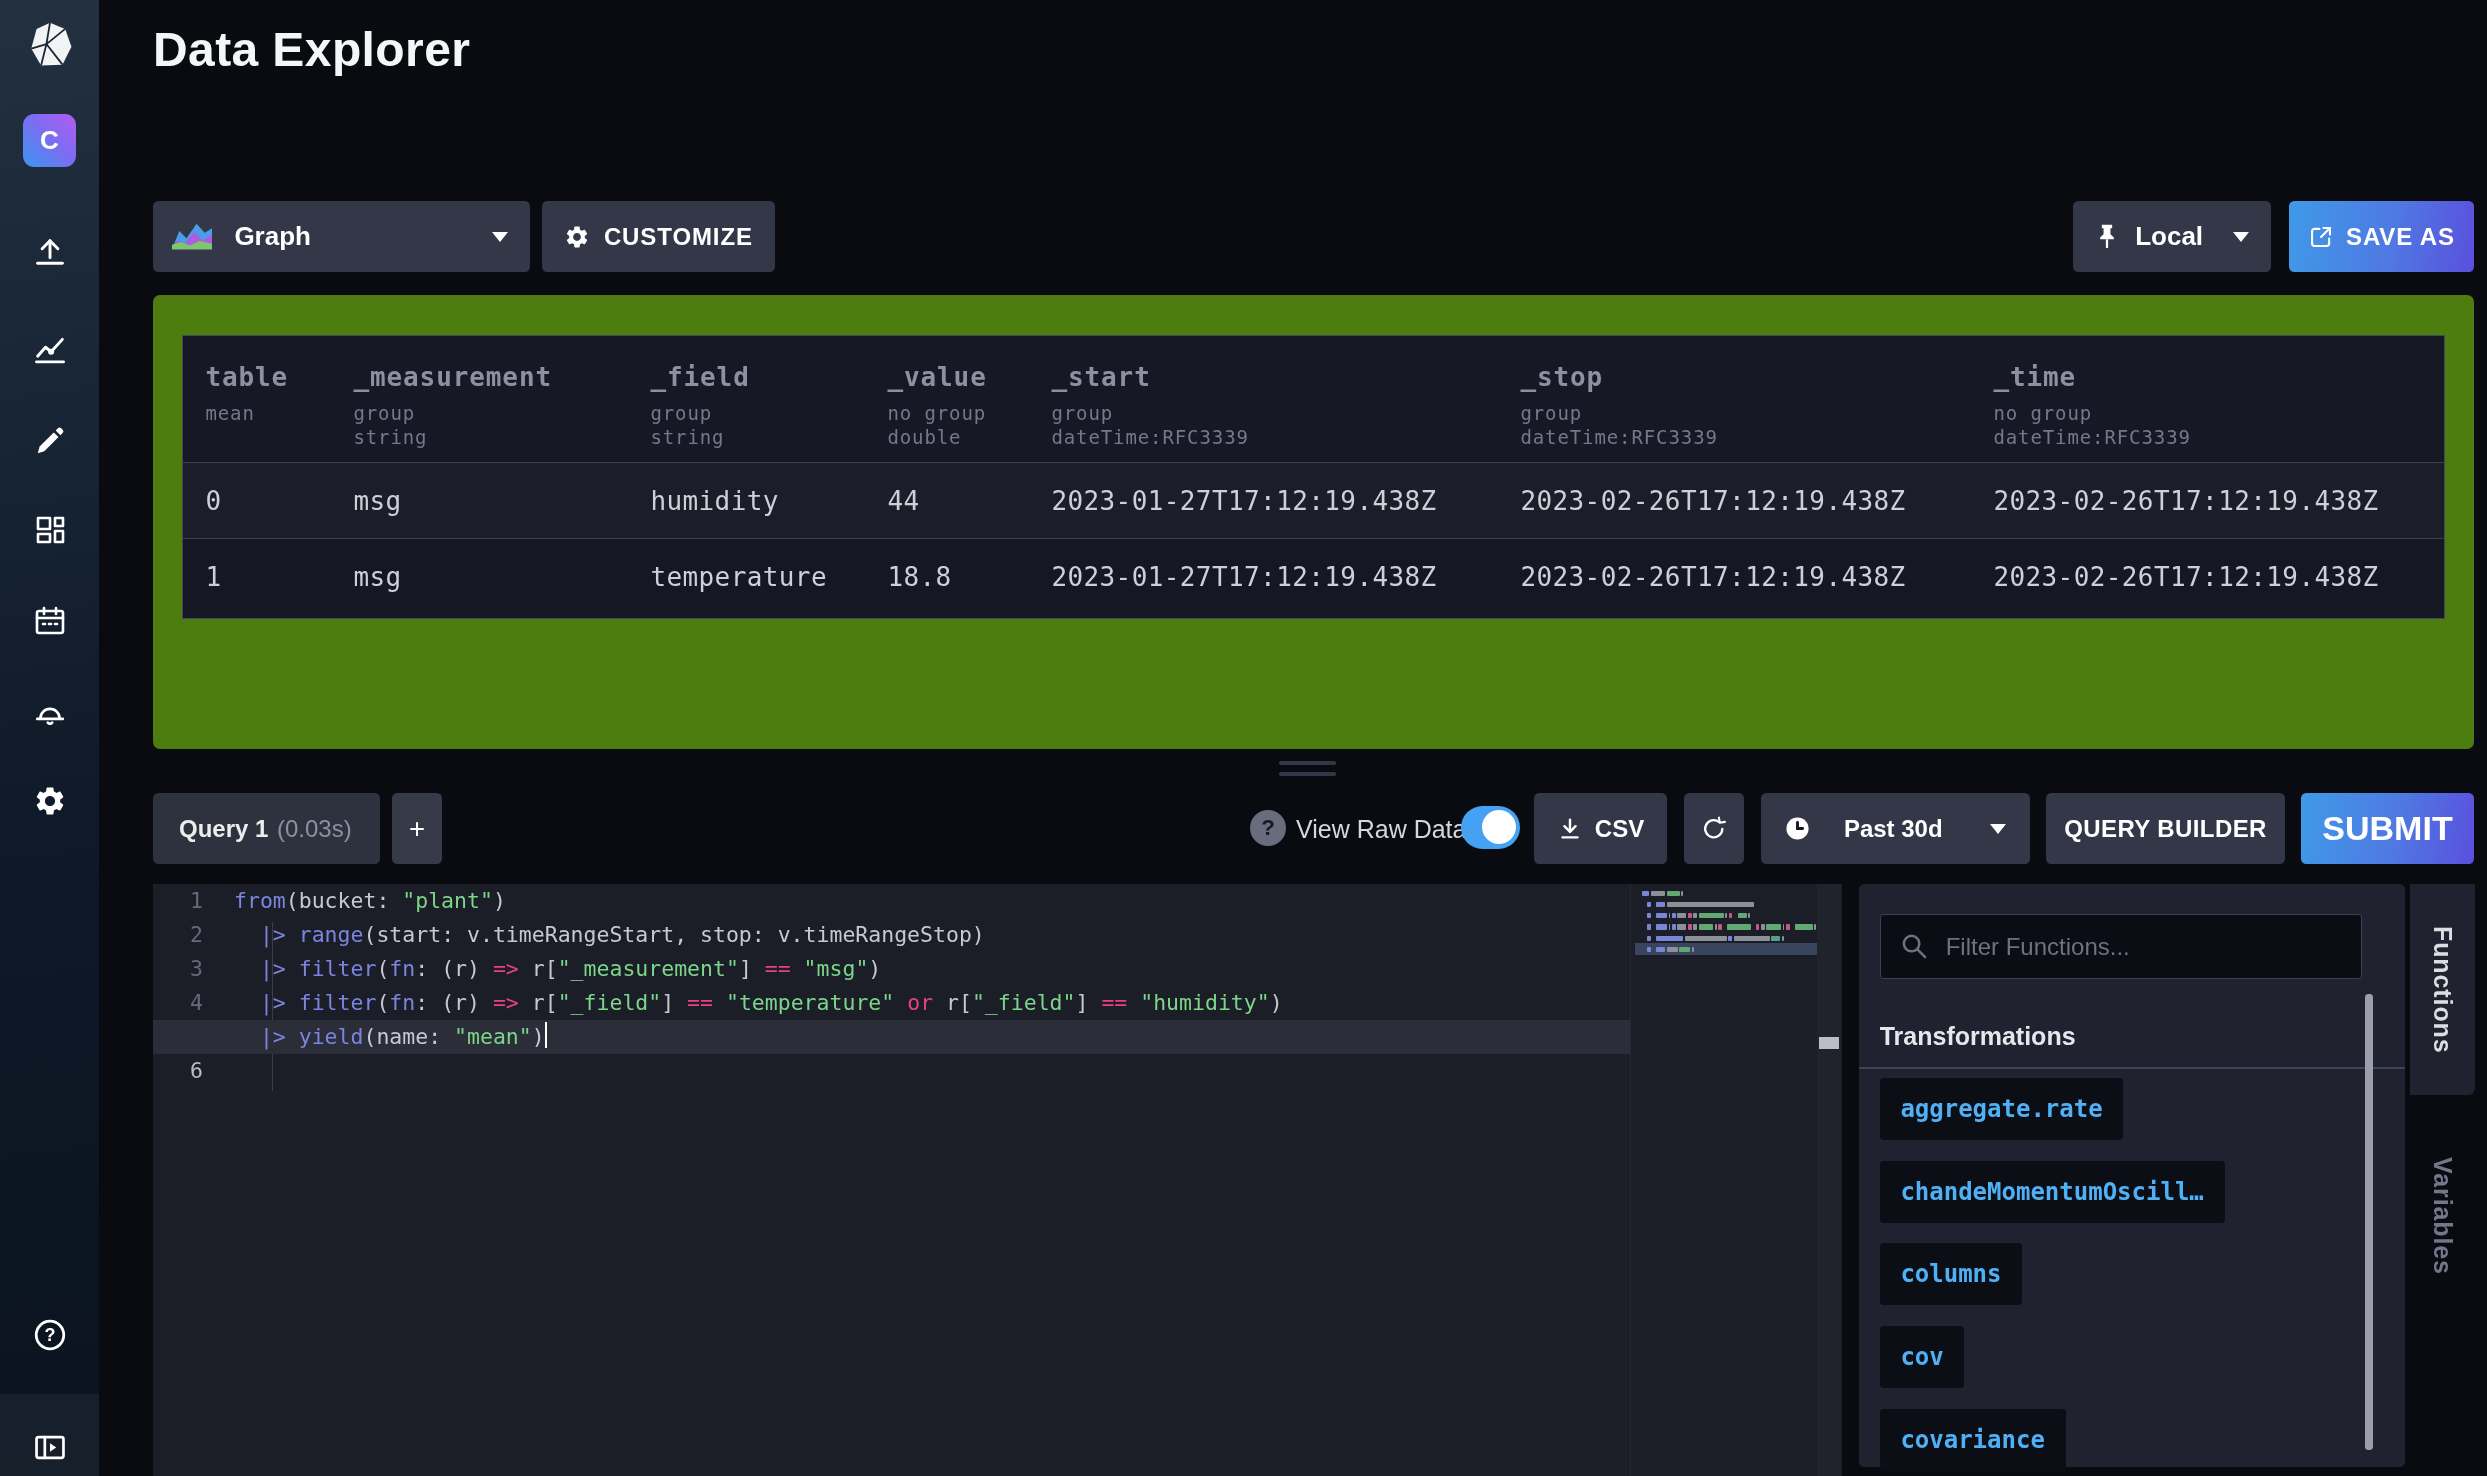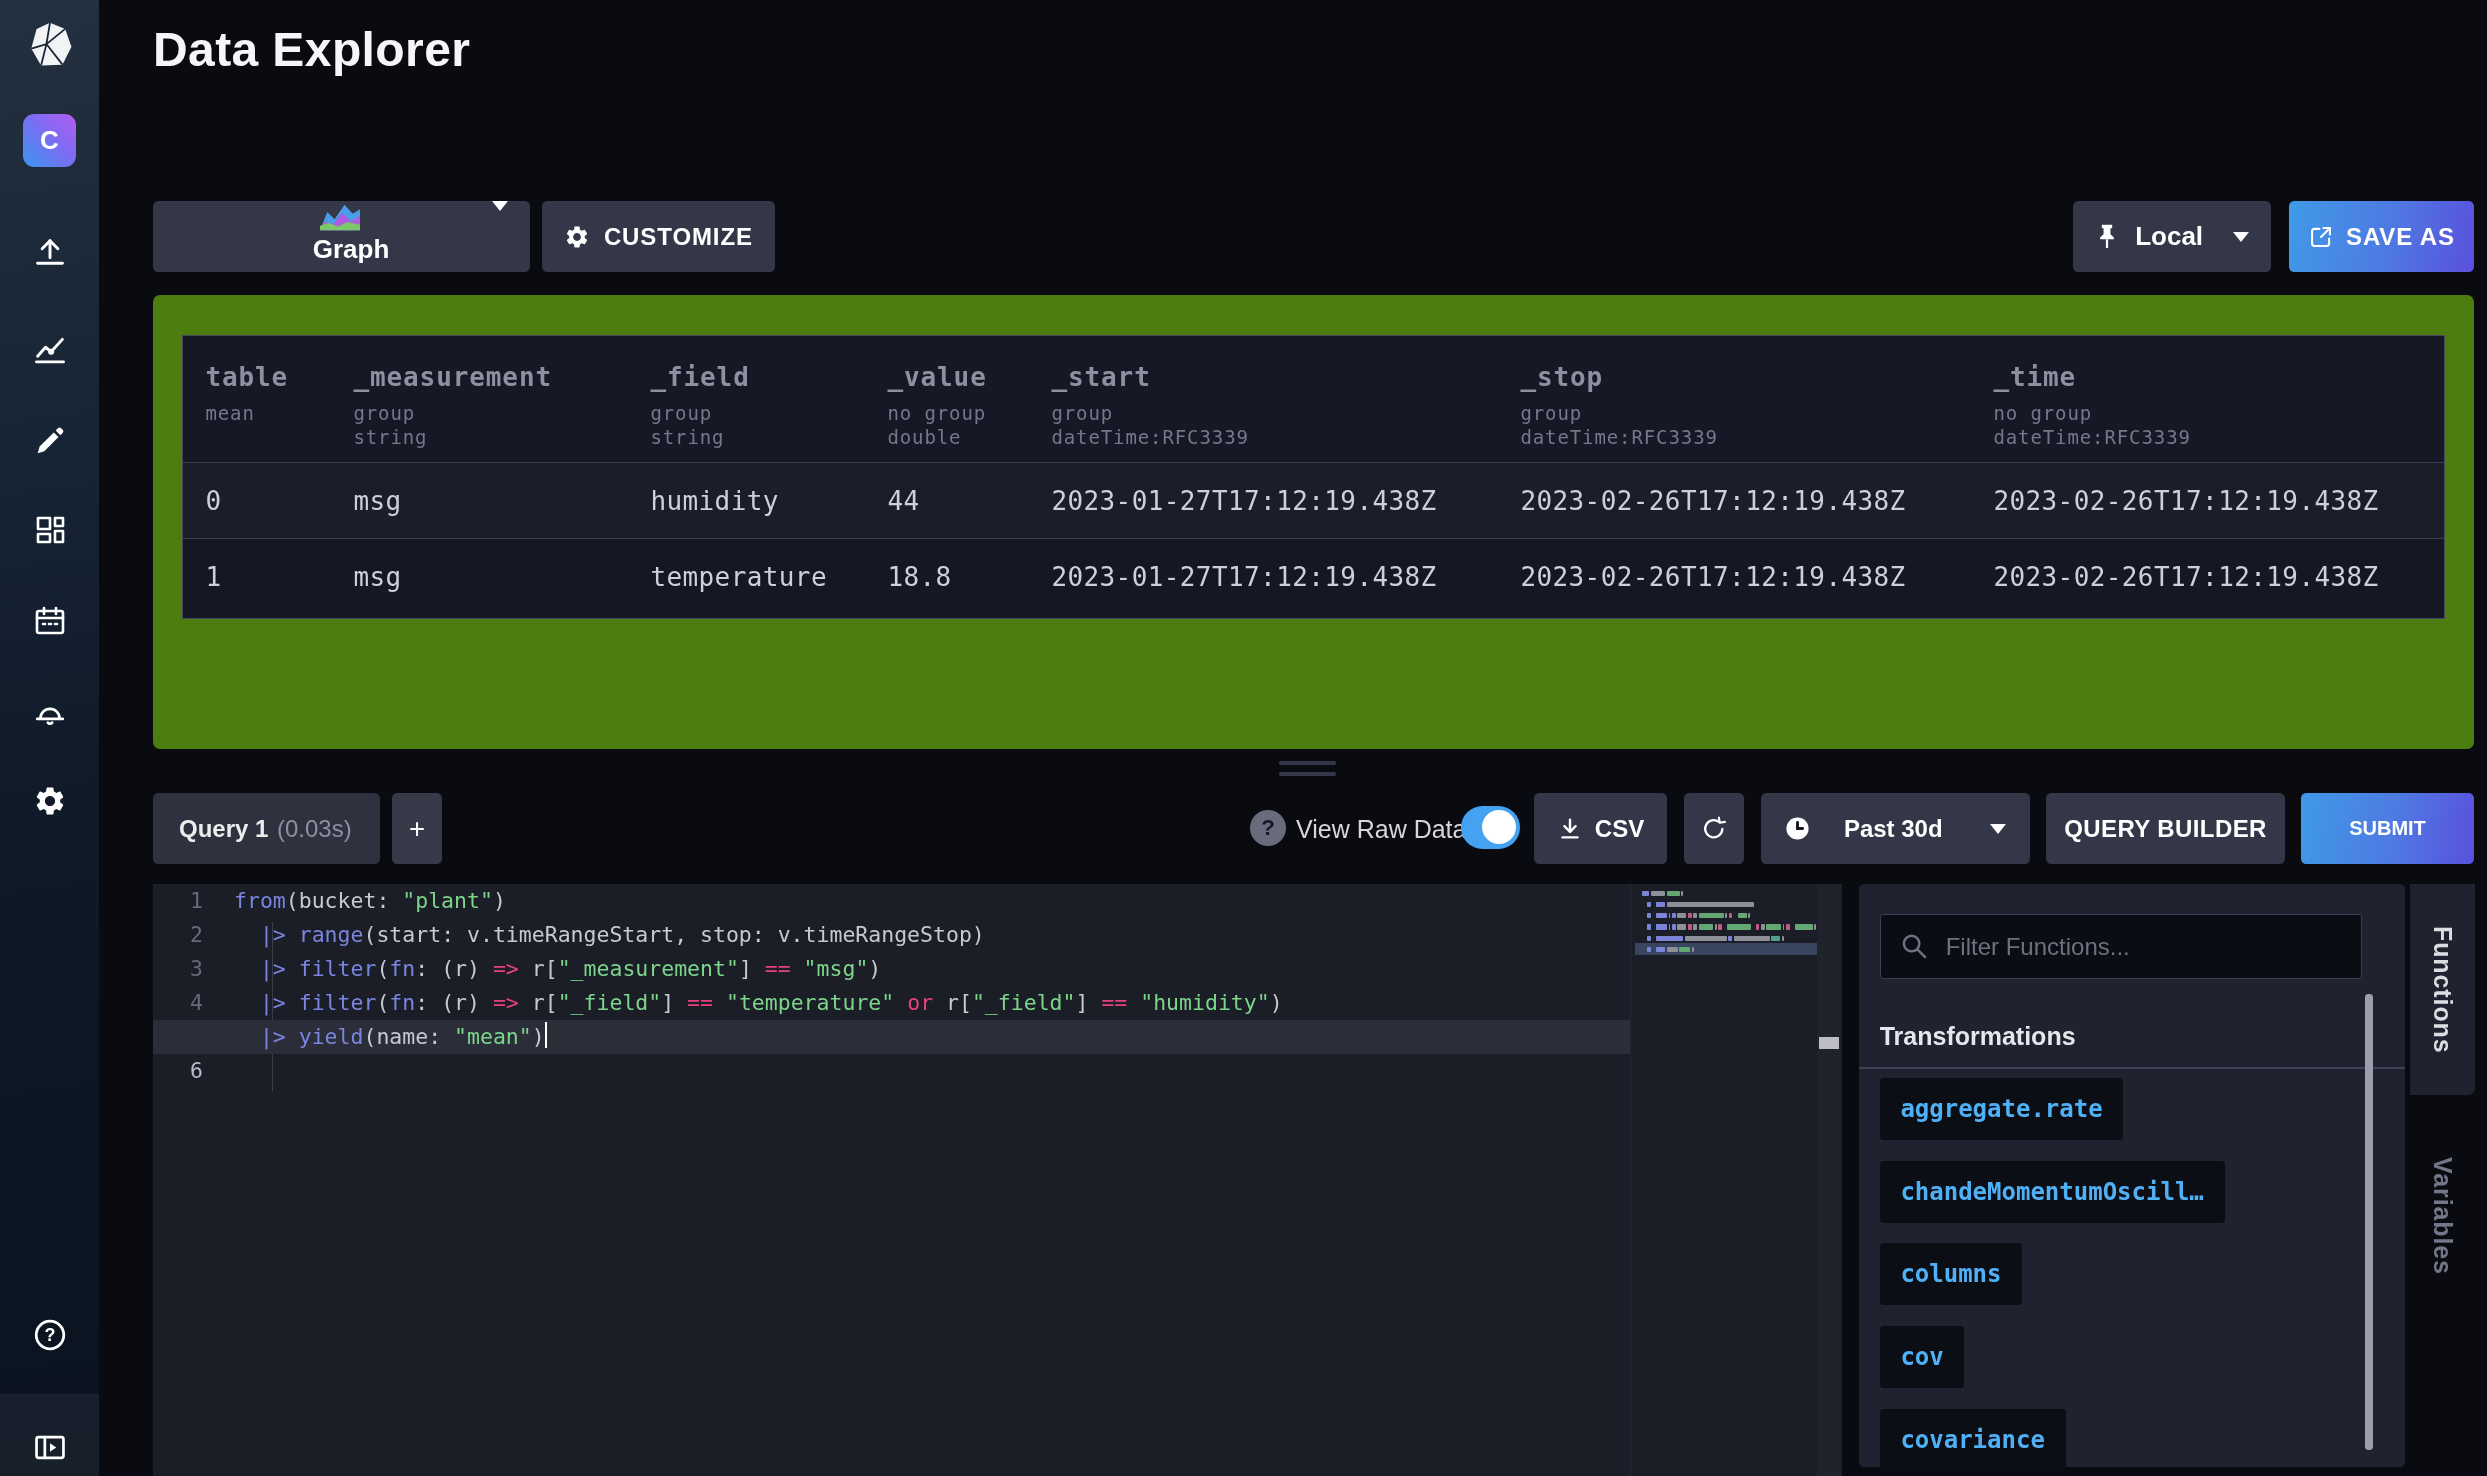--- a/index.html
+++ b/index.html
@@ -214,21 +214,21 @@
         <rect x="4" y="4" width="26" height="20" rx="2"></rect>
           <line x1="12" y1="4" x2="12" y2="24"></line>
         <path d="M17 10 l6 4 -6 4 z" fill="#fff" stroke="none"></path>
       </svg>
       </span>
   </div>
 </nav>
 
 <h1 id="page-title">Data Explorer</h1>
 
-<div class="btn" style="left:153px; width:377px; padding-left:19px;flex-direction:column;">
+<div class="btn" style="left:153px; width:377px; padding-left:19px;">
   <span style="margin-right:22.4px;">
     <svg width="40" height="33" viewBox="0 0 44 36">
       <polygon points="0,32 8,12 16,20 27,4 36,14 44,9 44,32" fill="#4a9de8"></polygon>
       <polygon points="0,32 6,22 14,26 24,13 34,22 44,16 44,32" fill="#b05ce0"></polygon>
       <polygon points="0,32 0,27 10,24 20,28 30,23 44,26 44,32" fill="#7cc76a"></polygon>
     </svg>
     </span>
   <span style="font-size:26px;">Graph</span>
   <span class="caret" style="position:absolute; right:22.4px;"></span>
 </div>
@@ -375,21 +375,21 @@
       <circle cx="17" cy="17" r="13" fill="#fff"></circle>
       <path d="M17 10 V17 H23" stroke="#14151f" stroke-width="3.4" fill="none" stroke-linecap="round"></path>
     </svg>
     </span>
   <span>Past 30d</span>
   <span class="caret" style="position:absolute; right:24px;"></span>
 </div>
 <div class="btn qbtn" style="left:2046px; width:239px; justify-content:center; letter-spacing:0.4px;">
   <span>QUERY BUILDER</span>
 </div>
-<div class="btn qbtn grad" style="left:2301px; width:173px; justify-content:center; font-size:20px;">
+<div class="btn qbtn grad" style="left:2301px; width:173px; justify-content:center; font-size:34px;">
   <span>SUBMIT</span>
 </div>
 
 <div id="editor">
   <div id="indent-guide"></div>
   <div id="gutter">
       <div class="lnum">1</div>
       <div class="lnum">2</div>
       <div class="lnum">3</div>
       <div class="lnum">4</div>

